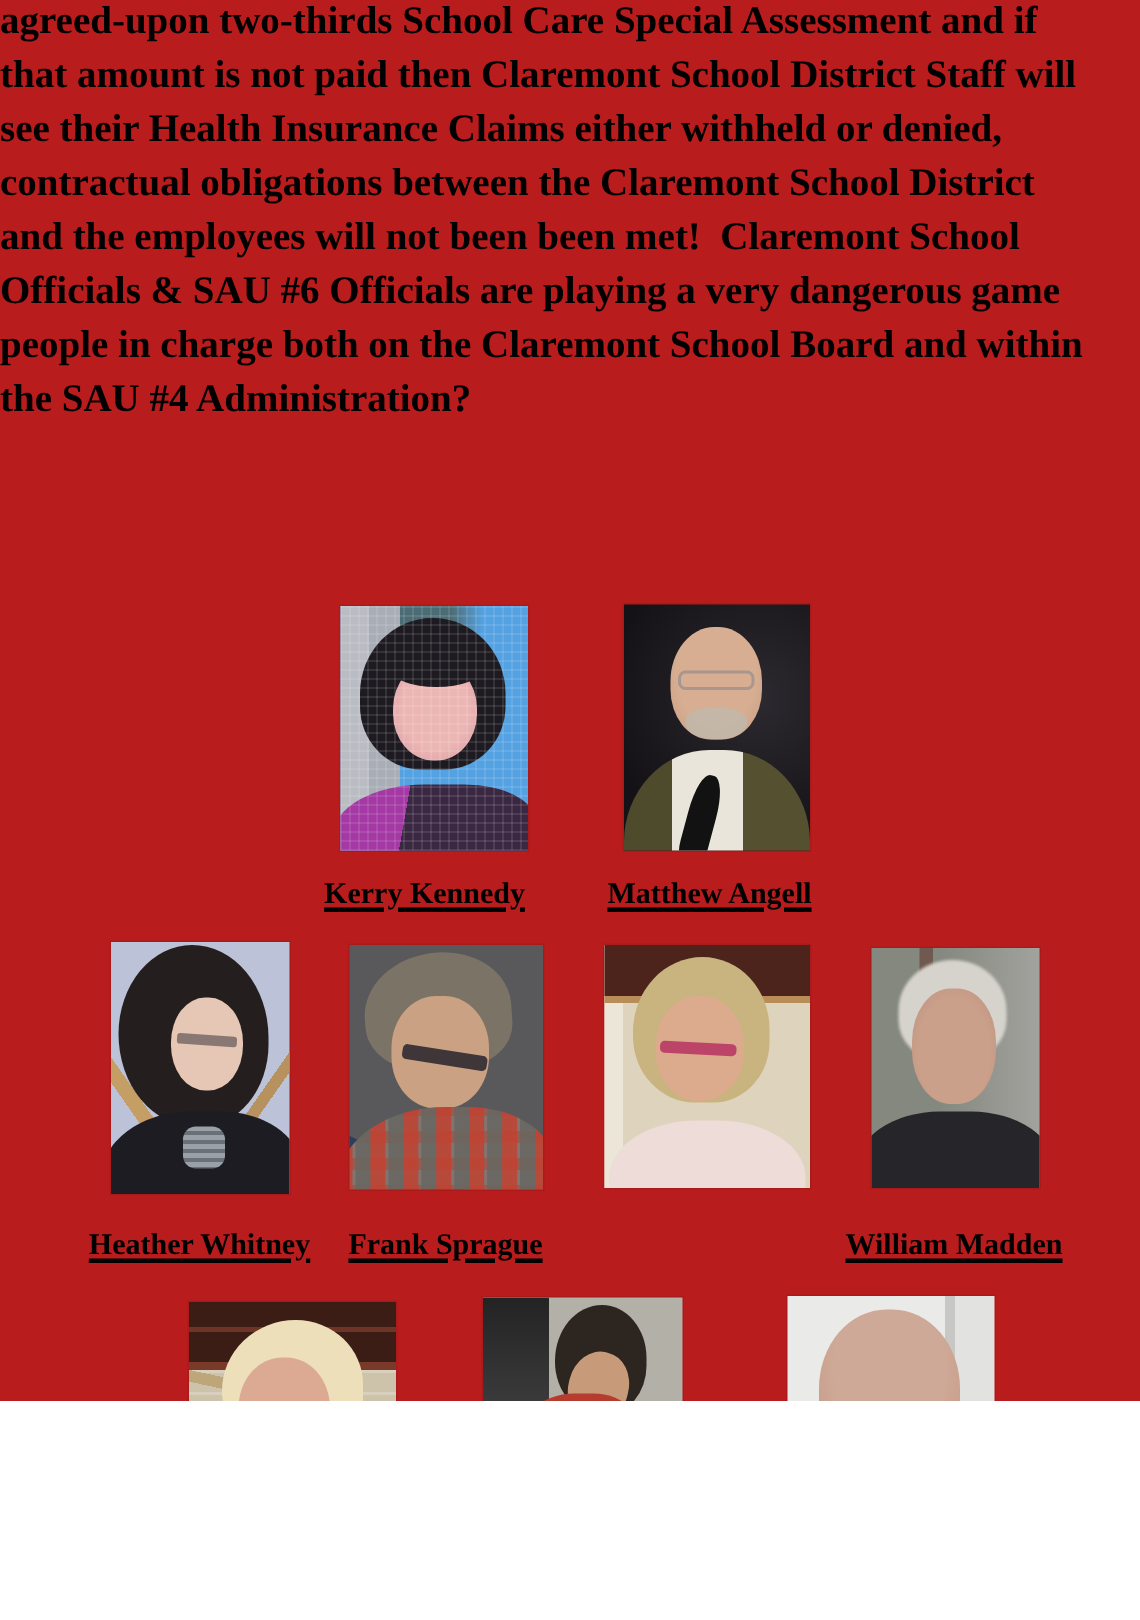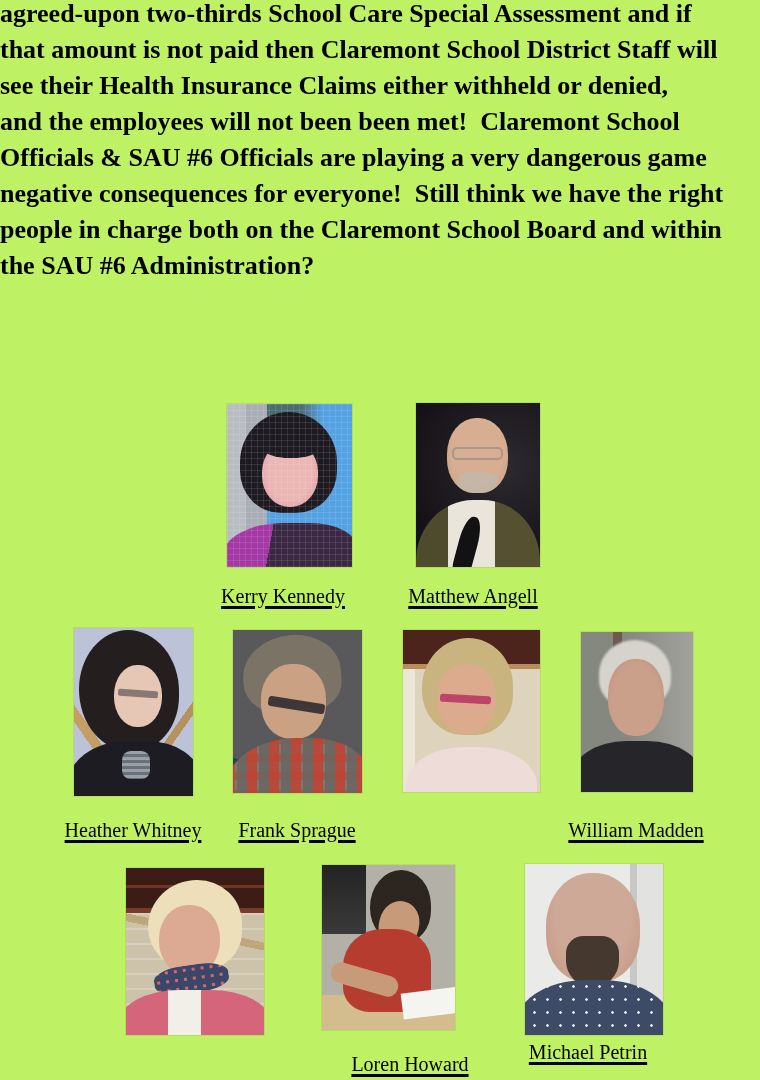--- a/index.html
+++ b/index.html
@@ -1,23 +1,23 @@
 <!DOCTYPE html>
 <html><head>
 <meta charset="utf-8">
 <style>
   html,body{margin:0;padding:0;background:#fff;}
-  .page{position:relative;width:760px;height:1080px;background:#bef264;overflow:hidden;
+  .page{position:relative;width:760px;height:934px;background:#b91c1c;overflow:hidden;
         font-family:"Liberation Serif", serif;color:#000;}
   
   .article{position:absolute;left:0;top:-4px;width:760px;}
   .article .line{display:block;white-space:pre;font-weight:bold;font-size:26px;line-height:36px;color:#000;}
   
   .caption{position:absolute;transform:translateX(-50%);white-space:nowrap;text-align:center;
-           font-weight:normal;font-size:20px;line-height:24px;color:#000;
+           font-weight:bold;font-size:20px;line-height:24px;color:#000;
            text-decoration:underline;text-decoration-thickness:2.5px;text-underline-offset:3px;cursor:pointer;}
   
   .photo{position:absolute;overflow:hidden;box-shadow:0 0 0 1px rgba(0,0,0,.07);}
   .photo div{position:absolute;}
   .hair,.head,.torso,.a1,.a2,.a3{pointer-events:none;}
 
   
   .p-kerry{left:227px;top:404px;width:125px;height:163px;background-color:#55a2e2;
     background-image:linear-gradient(90deg,#b9bcc2 0 15%,#a9adb5 15% 32%,rgba(169,173,181,0) 32%),
                      radial-gradient(ellipse at 45% 6%,rgba(75,105,110,.95) 0 18%,rgba(75,105,110,0) 40%);}
@@ -111,25 +111,25 @@
 </style>
 </head>
 <body>
 
 <div class="page">
 
   <div class="article">
     <span class="line">agreed-upon two-thirds School Care Special Assessment and if</span>
     <span class="line">that amount is not paid then Claremont School District Staff will</span>
     <span class="line">see their Health Insurance Claims either withheld or denied,</span>
+    <span class="line">contractual obligations between the Claremont School District</span>
     <span class="line">and the employees will not been been met!  Claremont School</span>
     <span class="line">Officials &amp; SAU #6 Officials are playing a very dangerous game</span>
-    <span class="line">negative consequences for everyone!  Still think we have the right</span>
     <span class="line">people in charge both on the Claremont School Board and within</span>
-    <span class="line">the SAU #6 Administration?</span>
+    <span class="line">the SAU #4 Administration?</span>
   </div>
 
   <div class="photo p-kerry">
     <div class="hair"></div>
     <div class="head"></div>
     <div class="a1"></div>
     <div class="torso"></div>
   </div>
   <div class="photo p-matthew">
     <div class="head"></div>

